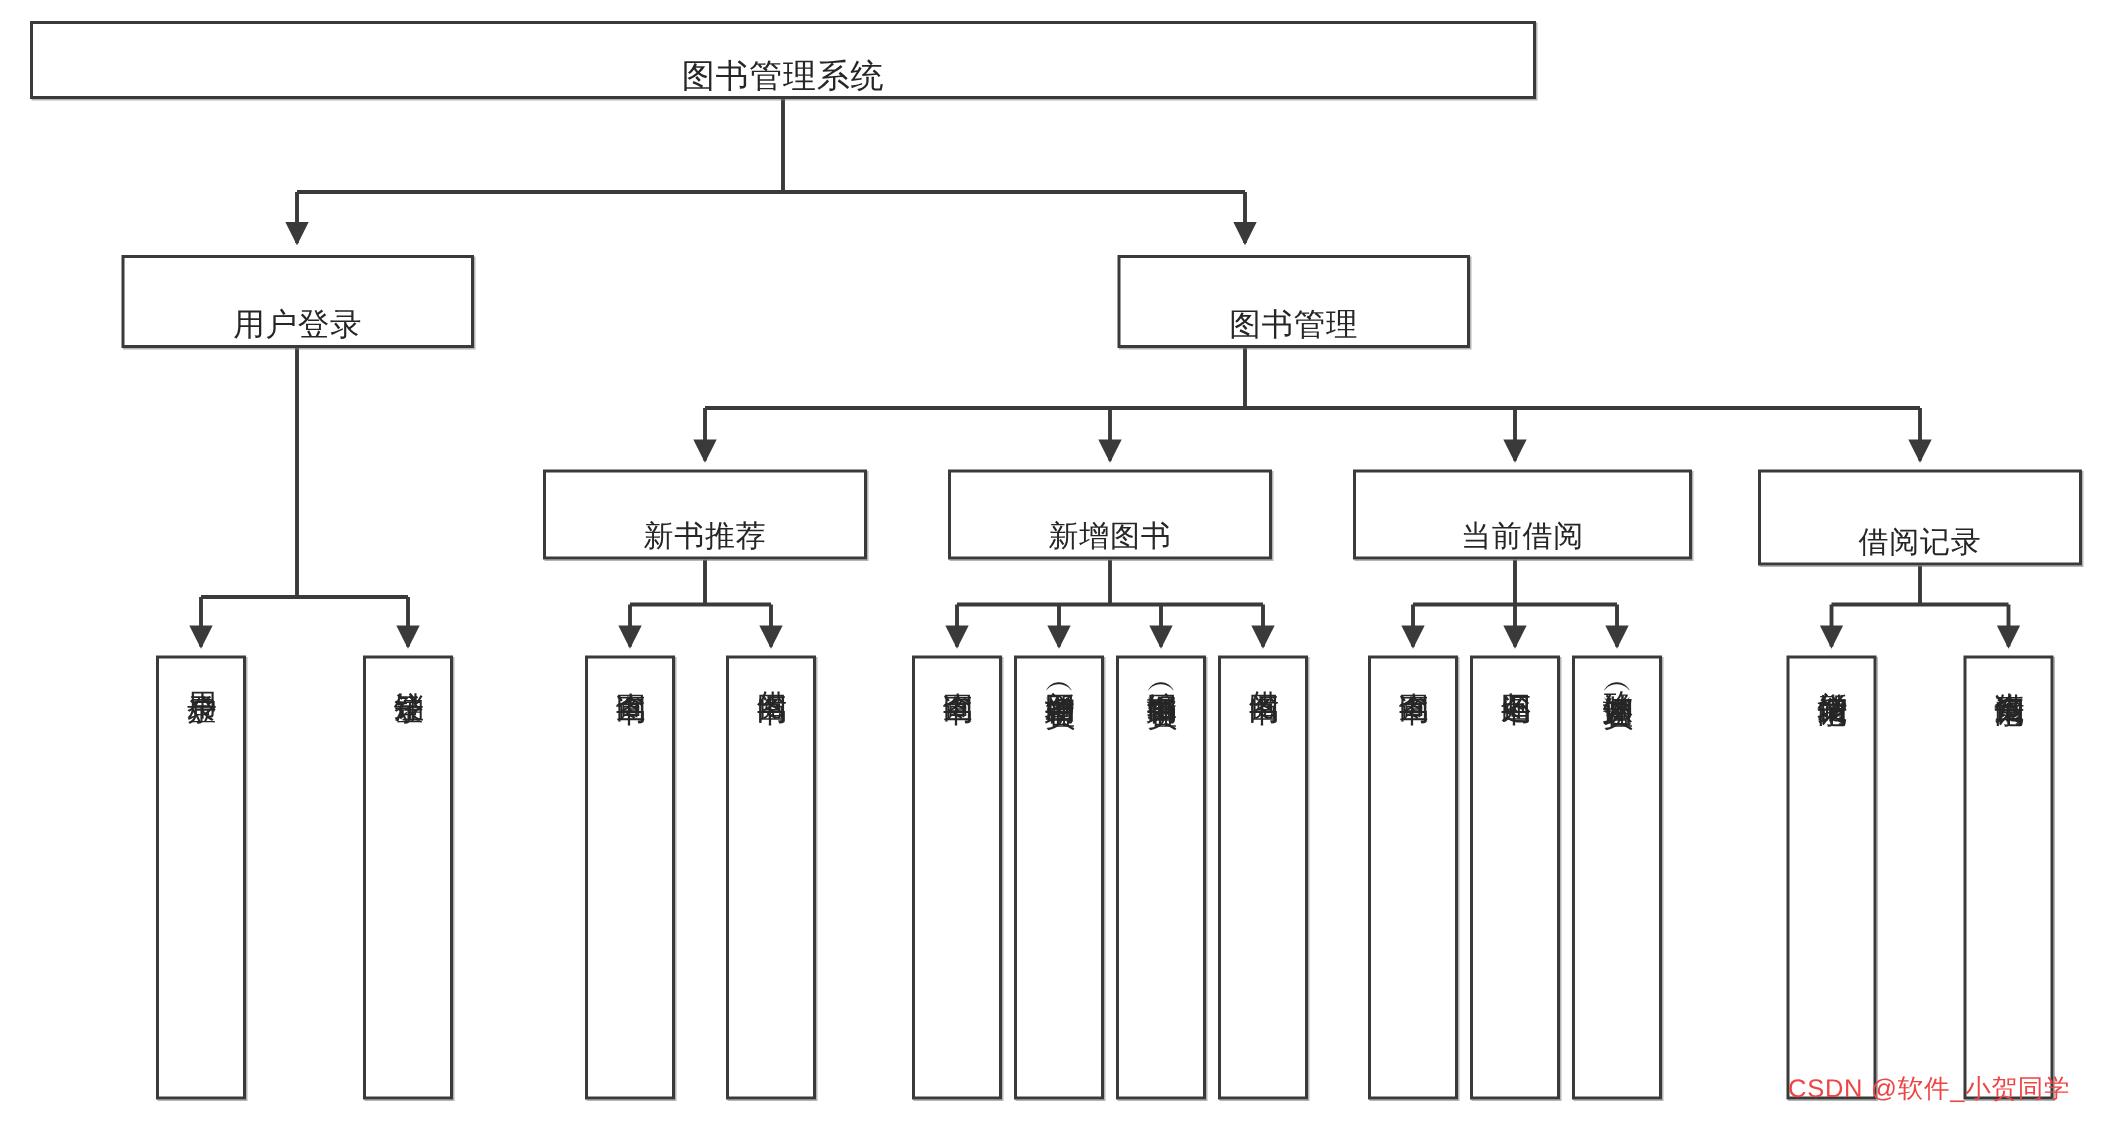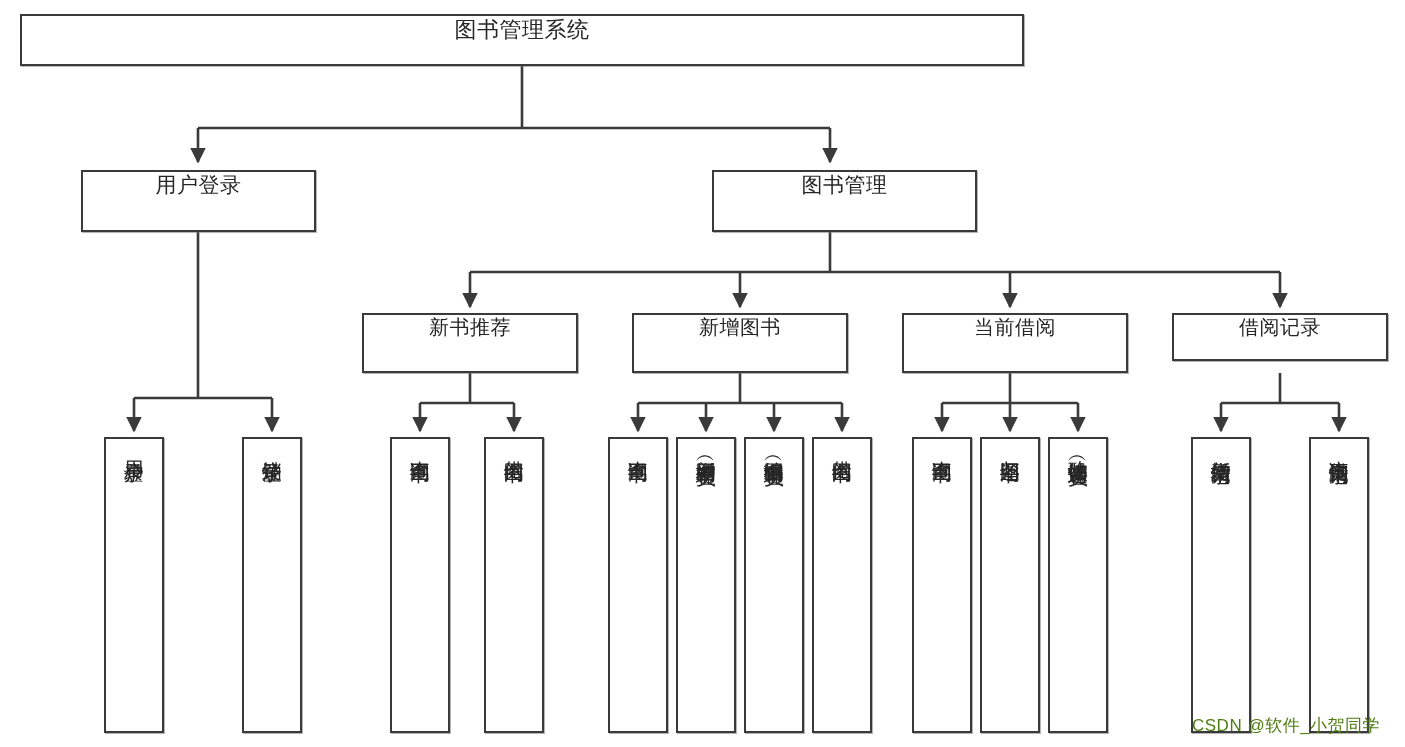--- a/index.html
+++ b/index.html
@@ -24,21 +24,21 @@
     width: 1405px;
     height: 747px;
     pointer-events: none;
   }
   .node {
     position: absolute;
     box-sizing: border-box;
     background: #ffffff;
     border: 2px solid #3a3a3a;
     display: flex;
-    align-items: flex-start;
+    align-items: flex-end;
     justify-content: center;
     box-shadow: 1px 1px 0 0 rgba(120,120,120,0.55);
   }
   .node .label {
     color: #262626;
     font-size: 21px;
     line-height: 1.25;
     letter-spacing: 0.5px;
     white-space: nowrap;
   }
@@ -54,21 +54,21 @@
     writing-mode: vertical-rl;
     text-orientation: upright;
     font-size: 20px;
     line-height: 1.22;
     letter-spacing: 1px;
     white-space: normal;
     max-height: 282px;
   }
   .watermark {
     position: absolute;
-    color: #4d7c0f;
+    color: #ef4444;
     font-size: 17px;
     white-space: nowrap;
     letter-spacing: 0.5px;
   }
 </style>
 </head>
 <body>
 
 <div id="canvas">
 
@@ -122,34 +122,34 @@
     </g>
   </svg>
 
   <div class="node root" style="left:20px; top:14px; width:1004px; height:52px;">
     <span class="label">图书管理系统</span>
   </div>
 
   <div class="node lvl2" style="left:81px; top:170px; width:235px; height:62px;">
     <span class="label">用户登录</span>
   </div>
-  <div class="node lvl2" style="left:712px; top:170px; width:265px; height:62px;">
+  <div class="node lvl2" style="left:745px; top:170px; width:235px; height:62px;">
     <span class="label">图书管理</span>
   </div>
 
   <div class="node lvl3" style="left:362px; top:313px; width:216px; height:60px;">
     <span class="label">新书推荐</span>
   </div>
   <div class="node lvl3" style="left:632px; top:313px; width:216px; height:60px;">
     <span class="label">新增图书</span>
   </div>
   <div class="node lvl3" style="left:902px; top:313px; width:226px; height:60px;">
     <span class="label">当前借阅</span>
   </div>
-  <div class="node lvl3" style="left:1172px; top:313px; width:216px; height:48px;">
+  <div class="node lvl3" style="left:1172px; top:313px; width:216px; height:64px;">
     <span class="label">借阅记录</span>
   </div>
 
   <div class="node leaf" style="left:104px; top:437px; width:60px; height:296px;">
     <span class="label">用户登录</span>
   </div>
   <div class="node leaf" style="left:242px; top:437px; width:60px; height:296px;">
     <span class="label">注销登录</span>
   </div>
 

